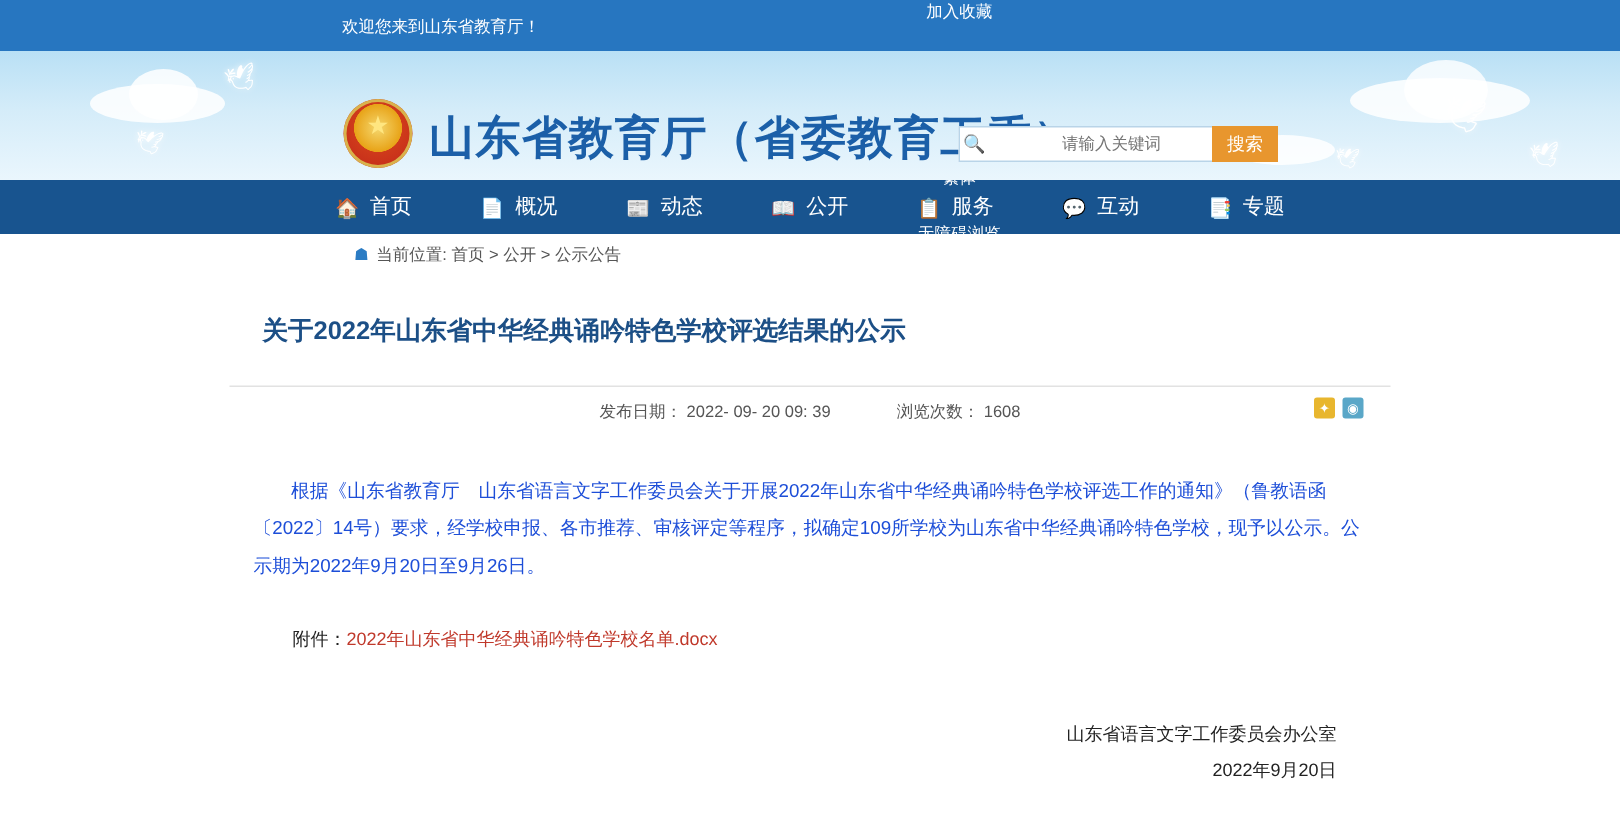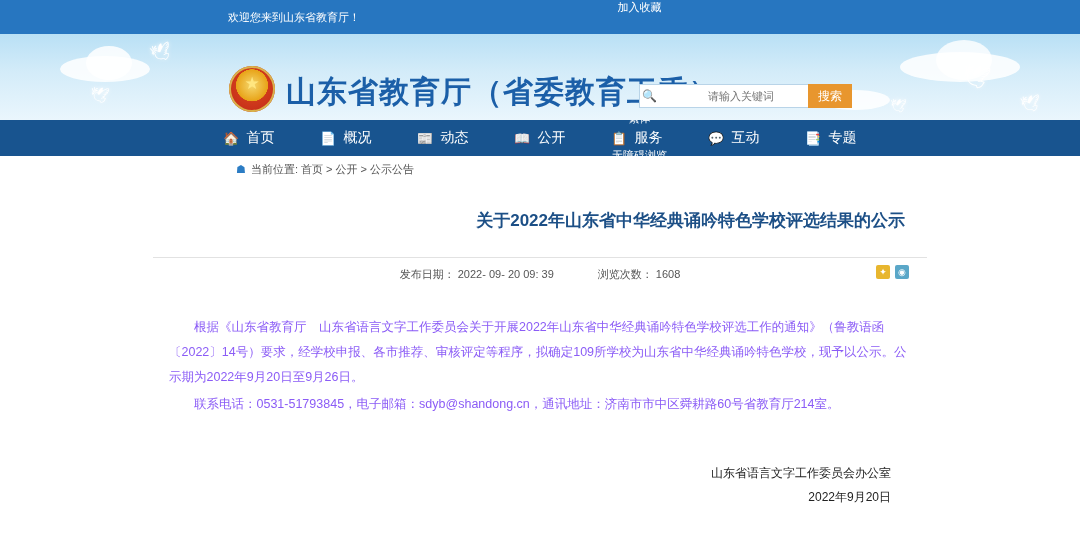--- a/index.html
+++ b/index.html
@@ -190,21 +190,21 @@
     background: #fff;
     padding: 0;
   }
   .card {
     margin: 0 auto;
     width: 810px;
     background: #ffffff;
     padding: 12px 0 0 0;
   }
   .art-title {
-    text-align: right;
+    text-align: left;
     font-size: 17px;
     font-weight: bold;
     color: #1c4f86;
     padding: 14px 40px 12px 40px;
     line-height: 1.5;
   }
   .meta {
     border-top: 1px solid #e2e2e2;
     margin: 11px 18px;
     padding: 9px 0 8px 0;
@@ -231,21 +231,21 @@
     justify-content: center;
     font-size: 9px;
     color: #fff;
   }
   .share-1 { background: #e8b62e; }
   .share-2 { background: #5aa7c8; }
 
   .body {
     padding: 14px 34px 0 34px;
     font-size: 12.5px;
-    color: #8b5cf6;
+    color: #1d4ed8;
     line-height: 2.0;
   }
   .body p { text-indent: 2em; margin-bottom: 2px; }
   .attach {
     padding: 26px 34px 0 60px;
     font-size: 12px;
   }
   .attach .label { color: #222; }
   .attach a { color: #c0392b; text-decoration: none; }
   .signature {
@@ -347,22 +347,24 @@
         <span>1608</span>
       </span>
       <span class="share">
         <span class="share-ico share-1">✦</span>
         <span class="share-ico share-2">◉</span>
       </span>
     </div>
 
     <div class="body">
       <p>根据《山东省教育厅　山东省语言文字工作委员会关于开展2022年山东省中华经典诵吟特色学校评选工作的通知》（鲁教语函〔2022〕14号）要求，经学校申报、各市推荐、审核评定等程序，拟确定109所学校为山东省中华经典诵吟特色学校，现予以公示。公示期为2022年9月20日至9月26日。</p>
-      <p>联系电话：0531-51793845，电子邮箱：sdyb@shandong.cn，通讯地址：济南市市中区舜耕路60号省教育厅214室。</p>
-    </div>
-
+    </div>
+
+    <div class="attach">
+      <span class="label">附件：</span><a href="#">2022年山东省中华经典诵吟特色学校名单.docx</a>
+    </div>
 
     <div class="signature">
       <div>山东省语言文字工作委员会办公室</div>
       <div>2022年9月20日</div>
     </div>
   </div>
 </div>
 
 </body></html>

